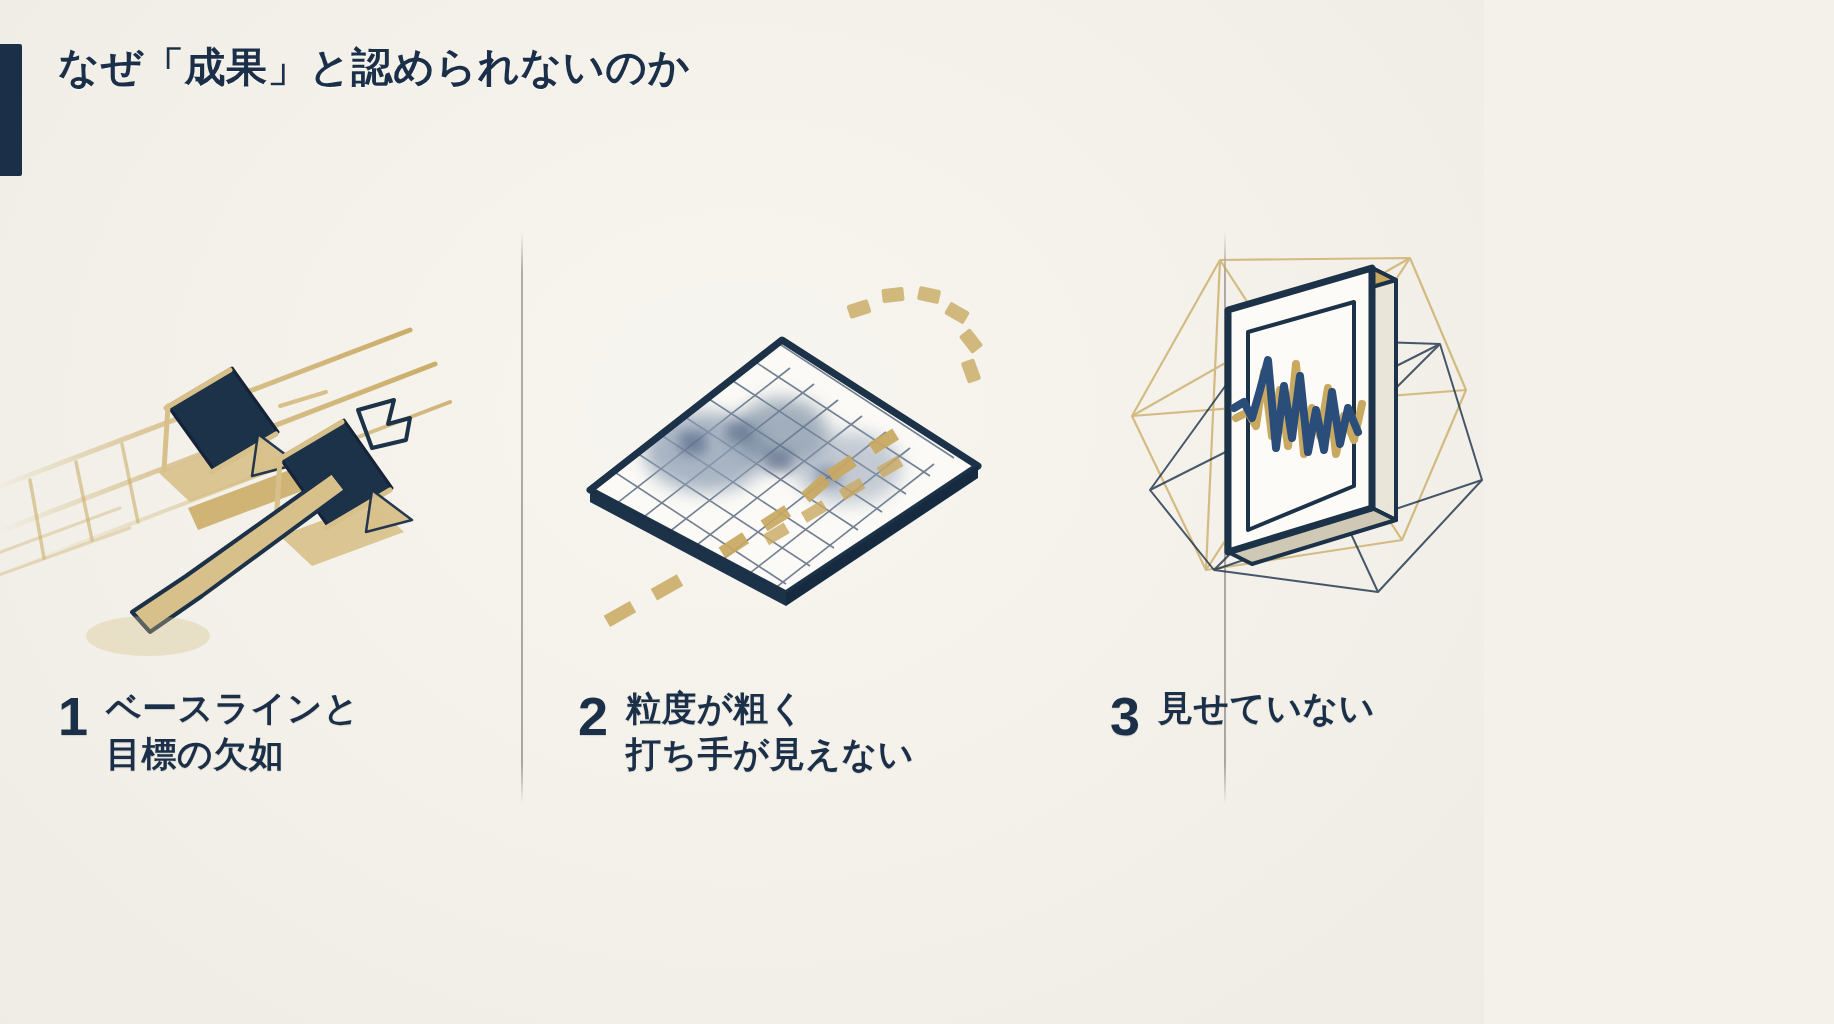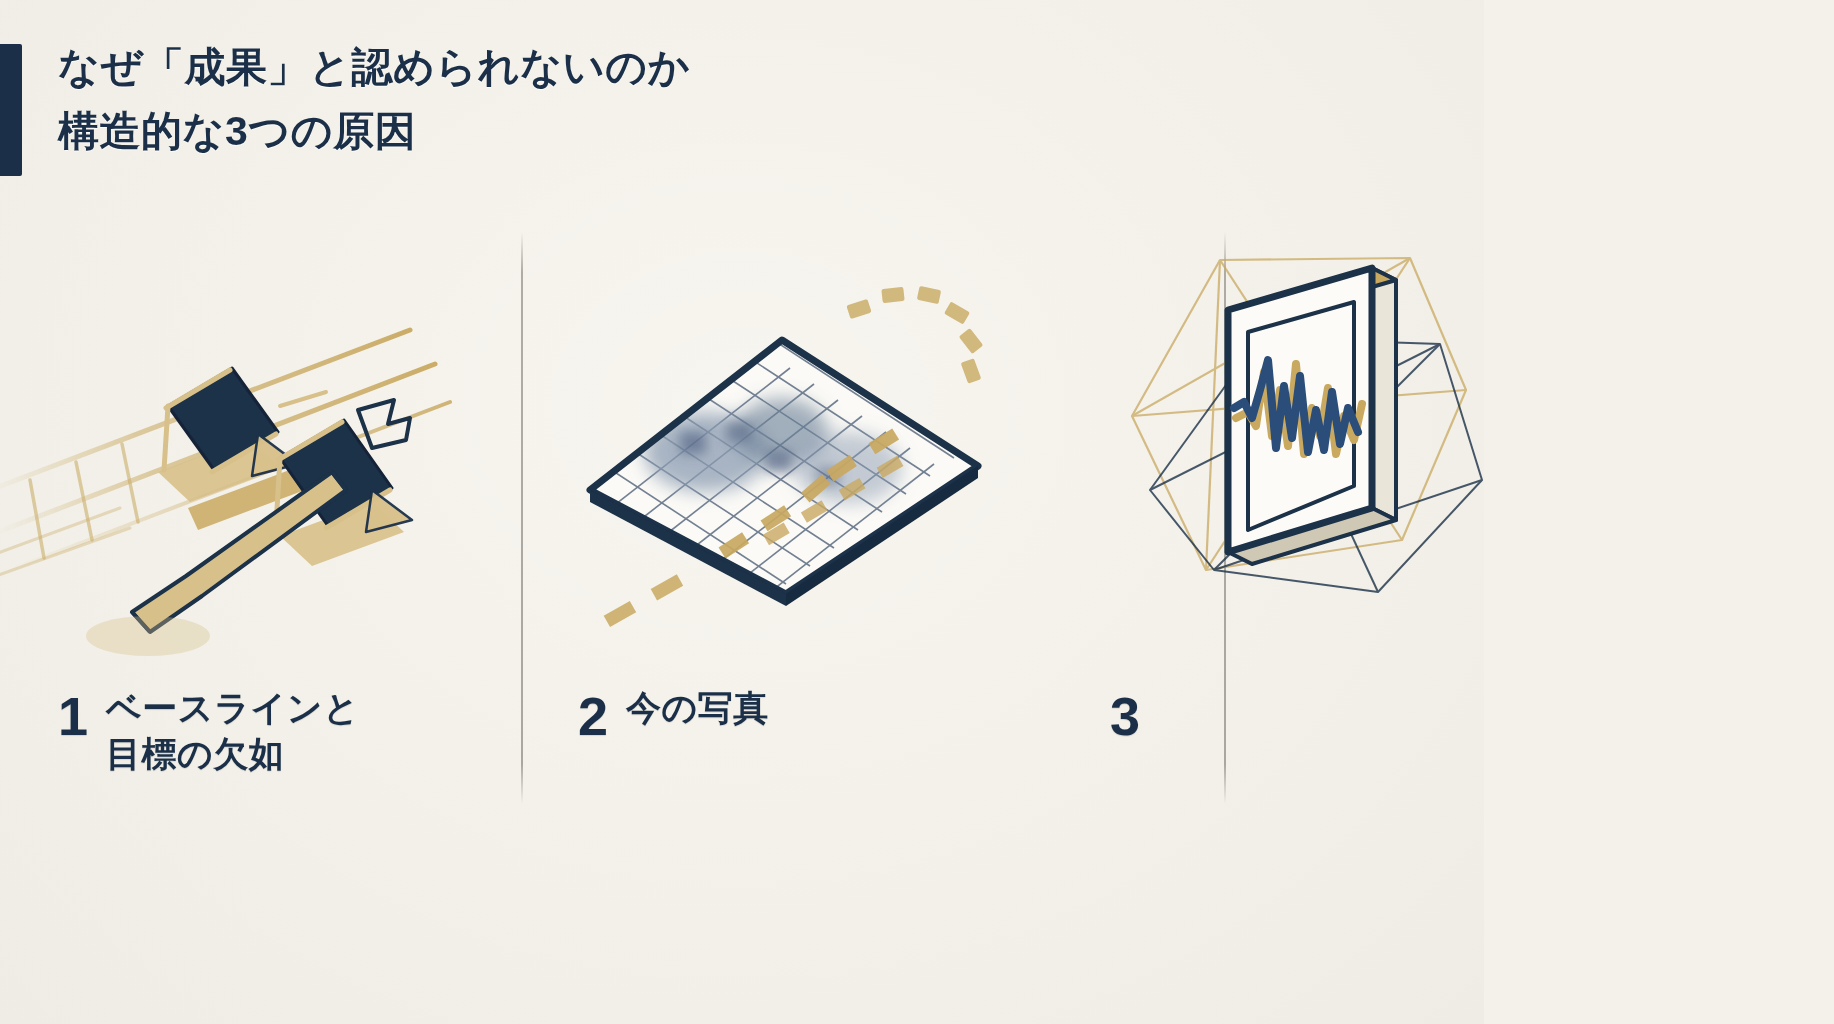--- a/index.html
+++ b/index.html
@@ -93,21 +93,20 @@
 </style>
 </head>
 <body>
 
 <div id="slide">
 
   <div id="accent-bar"></div>
 
   <div id="title-block">
     <div>なぜ「成果」と認められないのか</div>
-    <div>構造的な3つの原因</div>
   </div>
 
   <div class="divider" id="divider-1"></div>
   <div class="divider" id="divider-2"></div>
 
   <div class="column" id="column-1">
     <div class="art">
       <svg viewBox="0 0 560 420" xmlns="http://www.w3.org/2000/svg">
         <defs>
           <filter id="soft1" x="-20%" y="-20%" width="140%" height="140%">
@@ -269,21 +268,22 @@
             <rect x="416" y="66" width="22" height="14" rx="2" transform="rotate(30 427 73)"></rect>
             <rect x="430" y="94" width="22" height="14" rx="2" transform="rotate(52 441 101)"></rect>
             <rect x="430" y="124" width="22" height="14" rx="2" transform="rotate(70 441 131)"></rect>
           </g>
         </g>
       </svg>
     </div>
     <div class="caption" id="caption-2">
       <span class="caption-number">2</span>
       <span class="caption-text">
-        <div>今の写真</div>
+        <div>粒度が粗く</div>
+        <div>打ち手が見えない</div>
       </span>
     </div>
   </div>
 
   <div class="column" id="column-3">
     <div class="art">
       <svg viewBox="0 0 560 420" xmlns="http://www.w3.org/2000/svg">
         <defs>
           <filter id="soft3" x="-20%" y="-20%" width="140%" height="140%">
             <feGaussianBlur stdDeviation="0.6"></feGaussianBlur>
@@ -329,17 +329,18 @@
                      L194 214 L202 168 L210 196 L218 148 L226 214 L234 176 L244 200 L252 164" stroke="#c9a961" stroke-width="8"></path>
             <path d="M124 168 L134 162 L142 178 L150 150 L158 120 L166 208 L174 146 L182 198
                      L190 136 L198 212 L206 170 L214 210 L222 152 L230 204 L238 168 L248 192" stroke="#2c4d7a" stroke-width="8"></path>
           </g>
         </g>
       </svg>
     </div>
     <div class="caption" id="caption-3">
       <span class="caption-number">3</span>
       <span class="caption-text">
+        <div>見せていない</div>
       </span>
     </div>
   </div>
 
 </div>
 
 </body></html>

